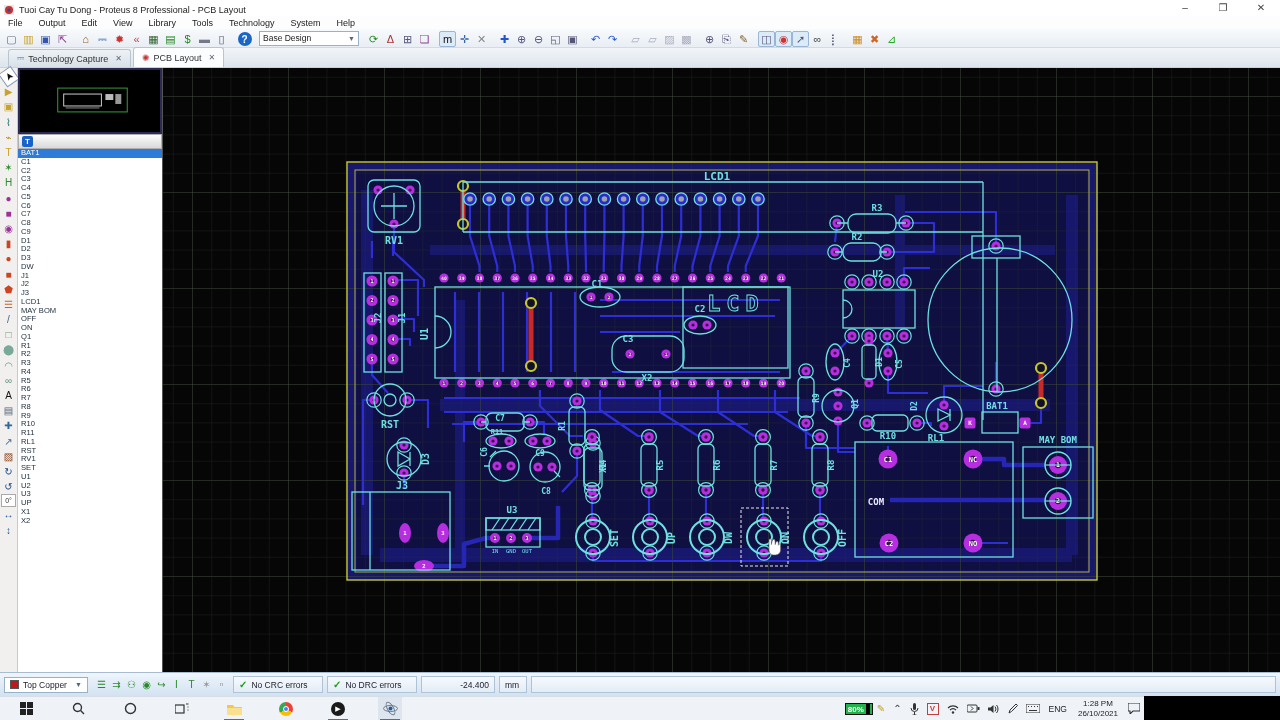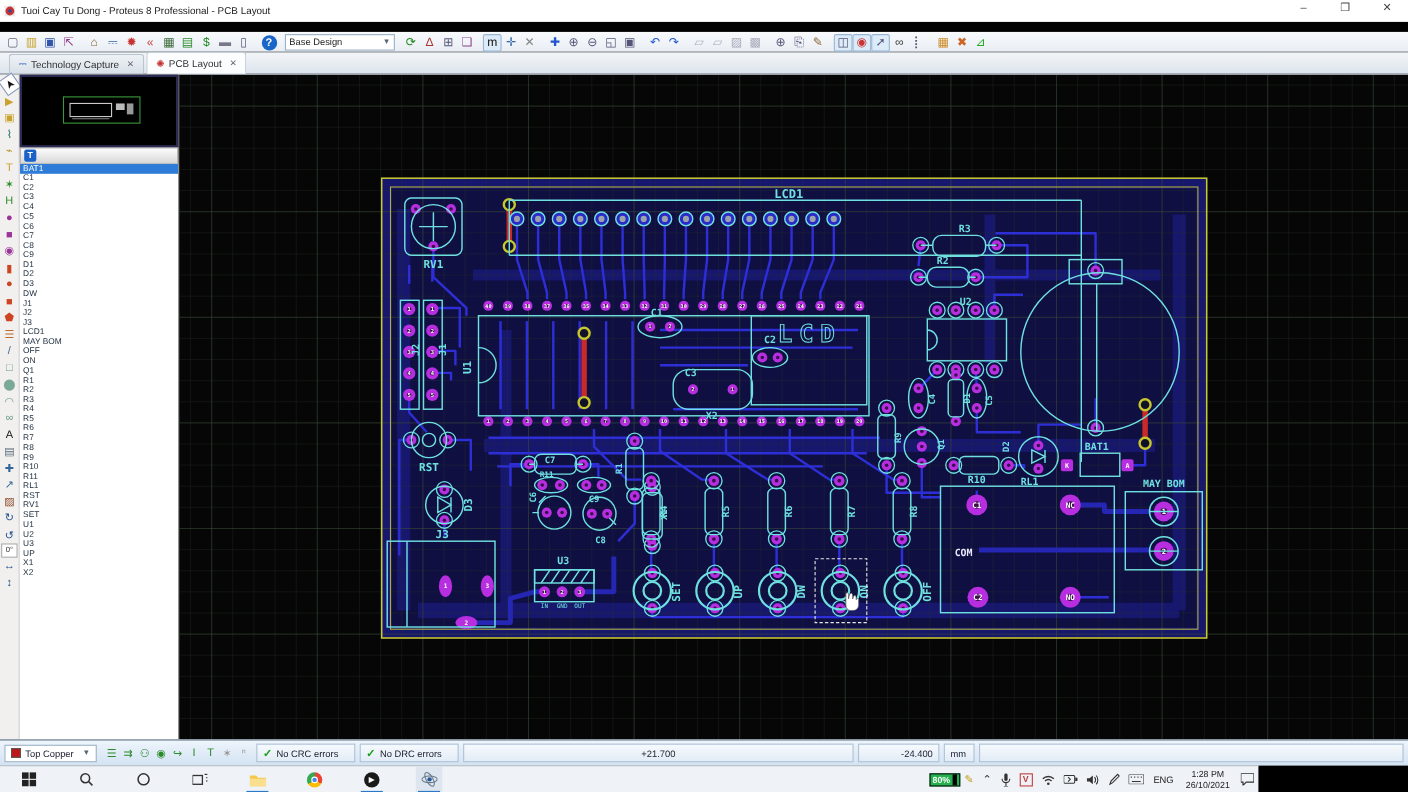--- a/index.html
+++ b/index.html
@@ -85,20 +85,31 @@
         <circle cx="5" cy="5" r="1.6" fill="#2a4a9a"></circle>
       </svg>
     <span>Tuoi Cay Tu Dong - Proteus 8 Professional - PCB Layout</span>
     <div id="win-controls">
       <span>–</span>
       <span>❐</span>
       <span>✕</span>
     </div>
   </div>
 
+  <div id="menubar">
+      <span>File</span>
+      <span>Output</span>
+      <span>Edit</span>
+      <span>View</span>
+      <span>Library</span>
+      <span>Tools</span>
+      <span>Technology</span>
+      <span>System</span>
+      <span>Help</span>
+    </div>
 
   <div id="toolbar">
     <span id="tb-a"><span class="tbi" style="color: rgb(102, 102, 119);">▢</span><span class="tbi" style="color: rgb(200, 162, 44);">▥</span><span class="tbi" style="color: rgb(51, 85, 170);">▣</span><span class="tbi" style="color: rgb(136, 51, 136);">⇱</span><span class="tbsep"></span><span class="tbi" style="color: rgb(136, 102, 51);">⌂</span><span class="tbi" style="color: rgb(51, 102, 170);">⎓</span><span class="tbi" style="color: rgb(200, 50, 50);">✹</span><span class="tbi" style="color: rgb(200, 68, 68);">«</span><span class="tbi" style="color: rgb(51, 102, 51);">▦</span><span class="tbi" style="color: rgb(34, 136, 34);">▤</span><span class="tbi" style="color: rgb(34, 136, 34);">$</span><span class="tbi" style="color: rgb(119, 119, 136);">▬</span><span class="tbi" style="color: rgb(85, 85, 119);">▯</span><span class="tbsep"></span><span class="tbi">
           <span class="help-round">?</span>
         </span></span>
     <div id="design-combo">
       <span>Base Design</span>
       <span class="arrow">▼</span>
     </div>
     <span id="tb-b"><span class="tbi" style="color: rgb(34, 136, 34);">⟳</span><span class="tbi" style="color: rgb(170, 51, 51);">Δ</span><span class="tbi" style="color: rgb(85, 85, 119);">⊞</span><span class="tbi" style="color: rgb(136, 68, 136);">❏</span><span class="tbsep"></span><span class="tbi toggled" style="color: rgb(17, 17, 17);">m</span><span class="tbi" style="color: rgb(51, 102, 170);">✛</span><span class="tbi" style="color: rgb(136, 136, 136);">✕</span><span class="tbsep"></span><span class="tbi" style="color: rgb(34, 85, 204);">✚</span><span class="tbi" style="color: rgb(85, 85, 119);">⊕</span><span class="tbi" style="color: rgb(85, 85, 119);">⊖</span><span class="tbi" style="color: rgb(85, 85, 119);">◱</span><span class="tbi" style="color: rgb(85, 85, 119);">▣</span><span class="tbsep"></span><span class="tbi" style="color: rgb(34, 85, 204);">↶</span><span class="tbi" style="color: rgb(34, 85, 204);">↷</span><span class="tbsep"></span><span class="tbi" style="color: rgb(170, 170, 187);">▱</span><span class="tbi" style="color: rgb(170, 170, 187);">▱</span><span class="tbi" style="color: rgb(170, 170, 187);">▨</span><span class="tbi" style="color: rgb(170, 170, 187);">▩</span><span class="tbsep"></span><span class="tbi" style="color: rgb(85, 85, 119);">⊕</span><span class="tbi" style="color: rgb(85, 85, 119);">⎘</span><span class="tbi" style="color: rgb(136, 102, 51);">✎</span><span class="tbsep"></span><span class="tbi toggled" style="color: rgb(85, 85, 119);">◫</span><span class="tbi toggled" style="color: rgb(204, 51, 51);">◉</span><span class="tbi toggled" style="color: rgb(85, 85, 119);">➚</span><span class="tbi" style="color: rgb(68, 68, 68);">∞</span><span class="tbi" style="color: rgb(85, 85, 119);">⡇</span><span class="tbsep"></span><span class="tbi" style="color: rgb(204, 136, 34);">▦</span><span class="tbi" style="color: rgb(204, 102, 34);">✖</span><span class="tbi" style="color: rgb(34, 170, 34);">⊿</span></span>
@@ -906,23 +917,20 @@
         <span class="sbicon" style="color: rgb(153, 153, 153);">ⁿ</span>
       </span>
     <div class="sb-panel" style="width:90px;">
       <span class="check">✓</span>
       <span>No CRC errors</span>
     </div>
     <div class="sb-panel" style="width:90px;">
       <span class="check">✓</span>
       <span>No DRC errors</span>
     </div>
-    <div class="sb-panel" style="width:355px;justify-content:center;">
-      <span>+21.700</span>
-    </div>
     <div class="sb-panel" style="width:74px;justify-content:flex-end;">
       <span>-24.400</span>
     </div>
     <div class="sb-panel" style="width:28px;">
       <span>mm</span>
     </div>
     <div class="sb-panel" style="flex:1;margin-right:4px;"></div>
   </div>
 
   <div id="taskbar">

